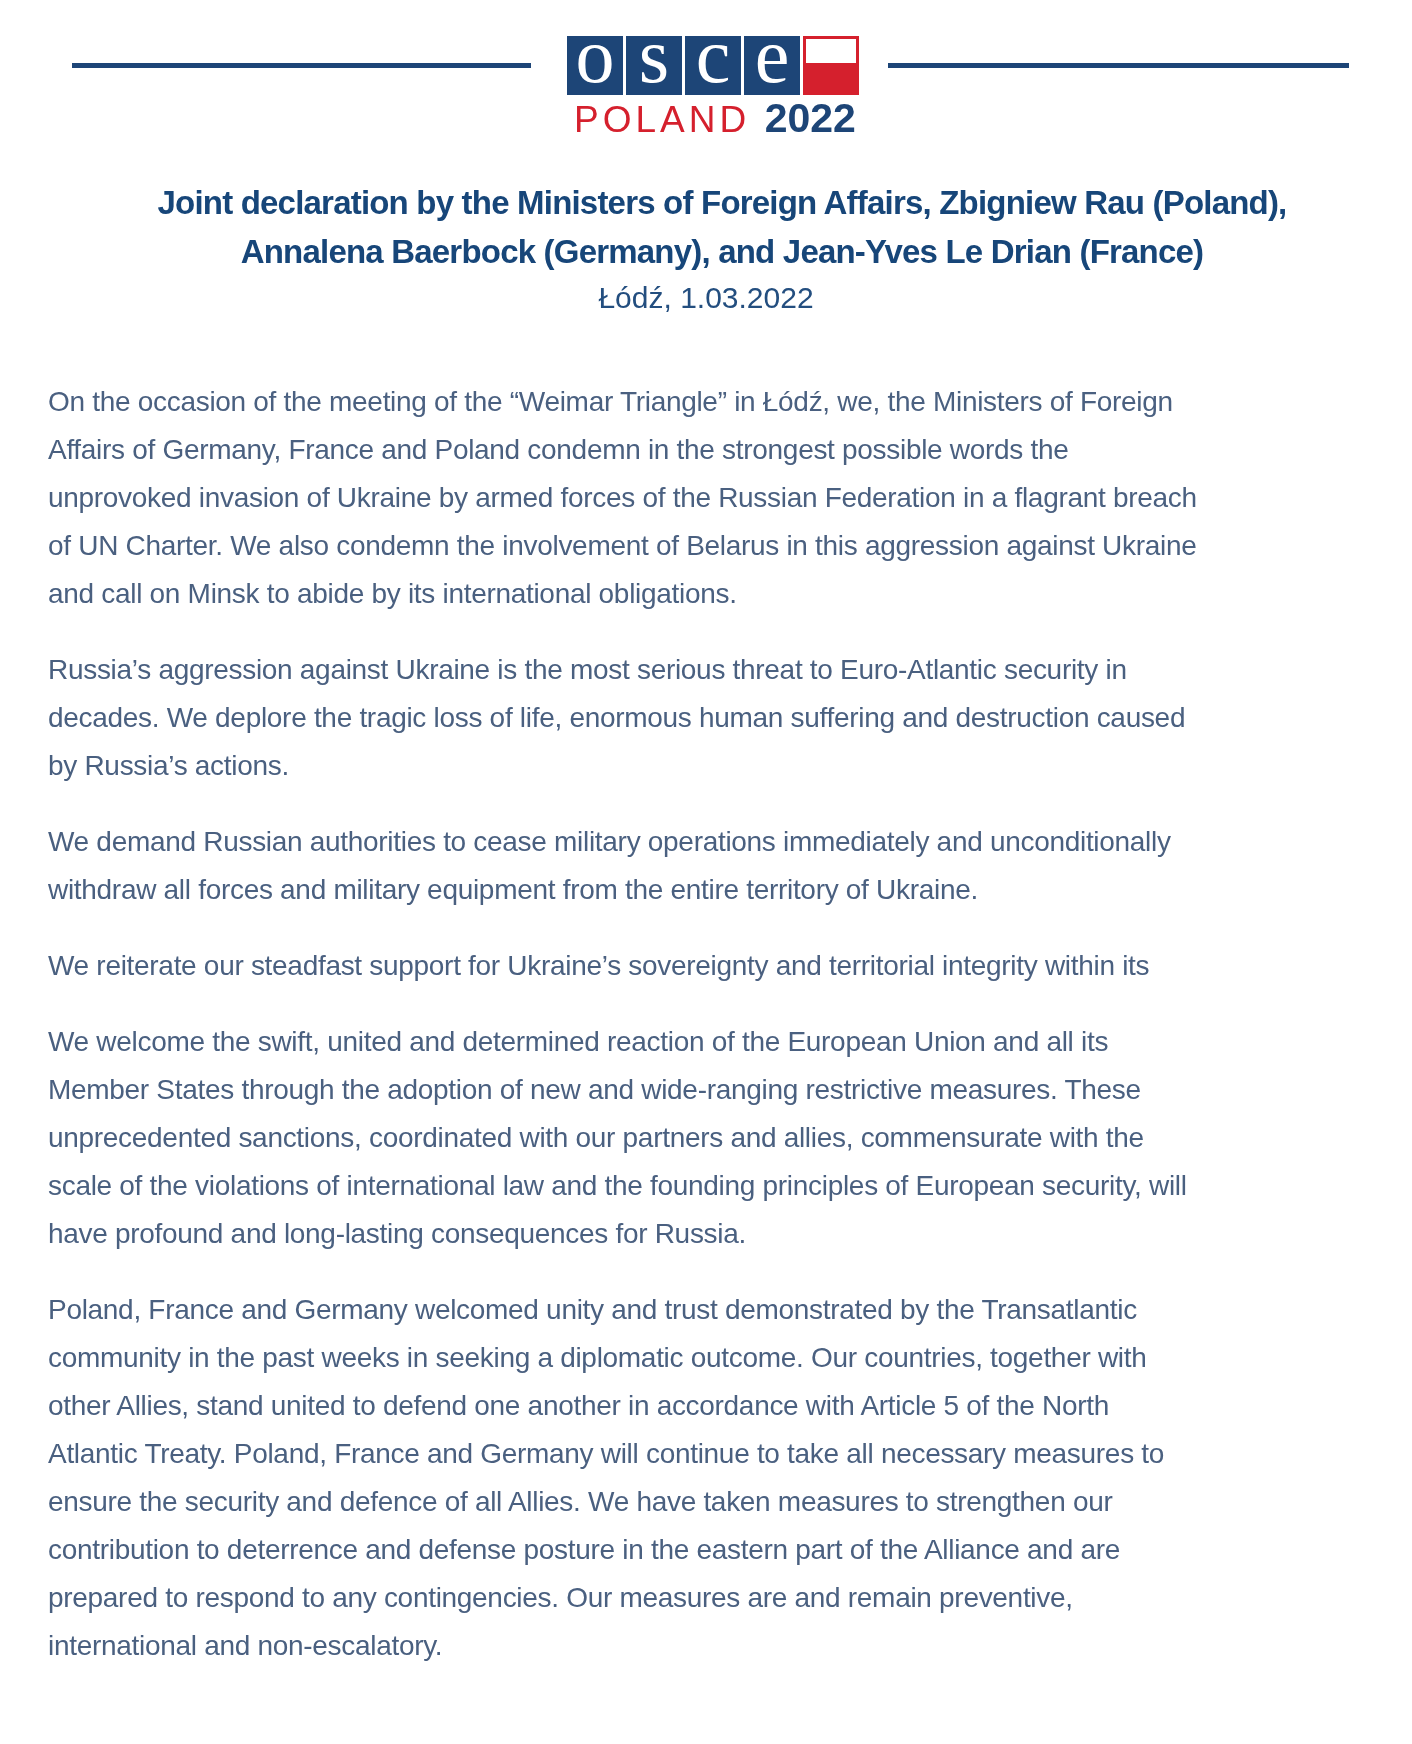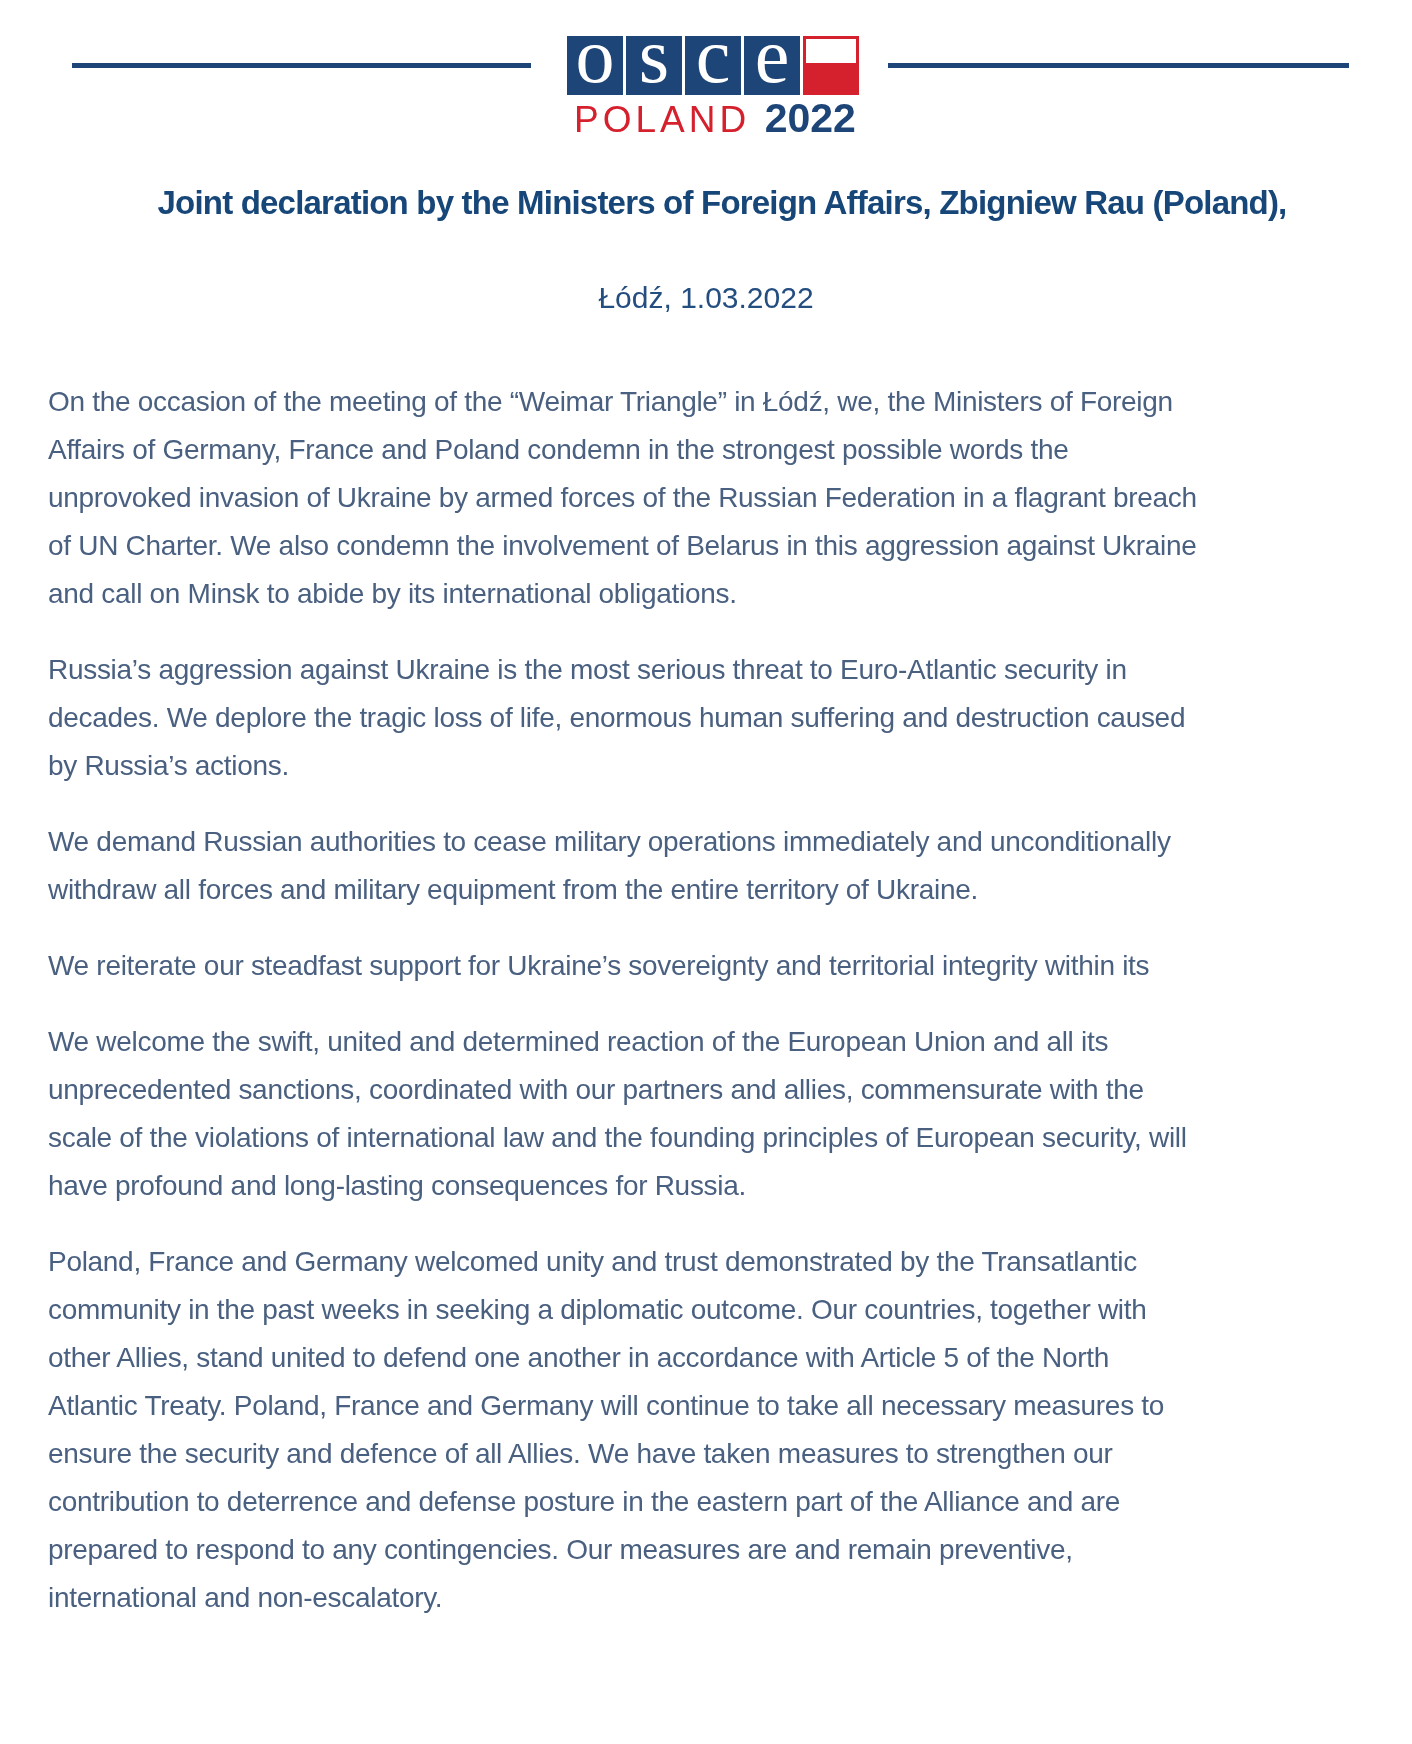--- a/index.html
+++ b/index.html
@@ -103,20 +103,21 @@
   <div class="flag-square"></div>
 </div>
 
 <div class="logo-caption">
   <span class="logo-country">POLAND</span>
   <span class="logo-year">2022</span>
 </div>
 
 <div class="title-block">
   <div class="title-line">Joint declaration by the Ministers of Foreign Affairs, Zbigniew Rau (Poland),</div>
+  <div class="title-line">Annalena Baerbock (Germany), and Jean-Yves Le Drian (France)</div>
 </div>
 
 <div class="dateline">Łódź, 1.03.2022</div>
 
 <div class="document-body">
     <div class="paragraph">
       <div class="text-line">On the occasion of the meeting of the “Weimar Triangle” in Łódź, we, the Ministers of Foreign</div>
       <div class="text-line">Affairs of Germany, France and Poland condemn in the strongest possible words the</div>
       <div class="text-line">unprovoked invasion of Ukraine by armed forces of the Russian Federation in a flagrant breach</div>
       <div class="text-line">of UN Charter. We also condemn the involvement of Belarus in this aggression against Ukraine</div>
@@ -129,20 +130,21 @@
     </div>
     <div class="paragraph">
       <div class="text-line">We demand Russian authorities to cease military operations immediately and unconditionally</div>
       <div class="text-line">withdraw all forces and military equipment from the entire territory of Ukraine.</div>
     </div>
     <div class="paragraph">
       <div class="text-line">We reiterate our steadfast support for Ukraine’s sovereignty and territorial integrity within its</div>
     </div>
     <div class="paragraph">
       <div class="text-line">We welcome the swift, united and determined reaction of the European Union and all its</div>
+      <div class="text-line">Member States through the adoption of new and wide-ranging restrictive measures. These</div>
       <div class="text-line">unprecedented sanctions, coordinated with our partners and allies, commensurate with the</div>
       <div class="text-line">scale of the violations of international law and the founding principles of European security, will</div>
       <div class="text-line">have profound and long-lasting consequences for Russia.</div>
     </div>
     <div class="paragraph">
       <div class="text-line">Poland, France and Germany welcomed unity and trust demonstrated by the Transatlantic</div>
       <div class="text-line">community in the past weeks in seeking a diplomatic outcome. Our countries, together with</div>
       <div class="text-line">other Allies, stand united to defend one another in accordance with Article 5 of the North</div>
       <div class="text-line">Atlantic Treaty. Poland, France and Germany will continue to take all necessary measures to</div>
       <div class="text-line">ensure the security and defence of all Allies. We have taken measures to strengthen our</div>

